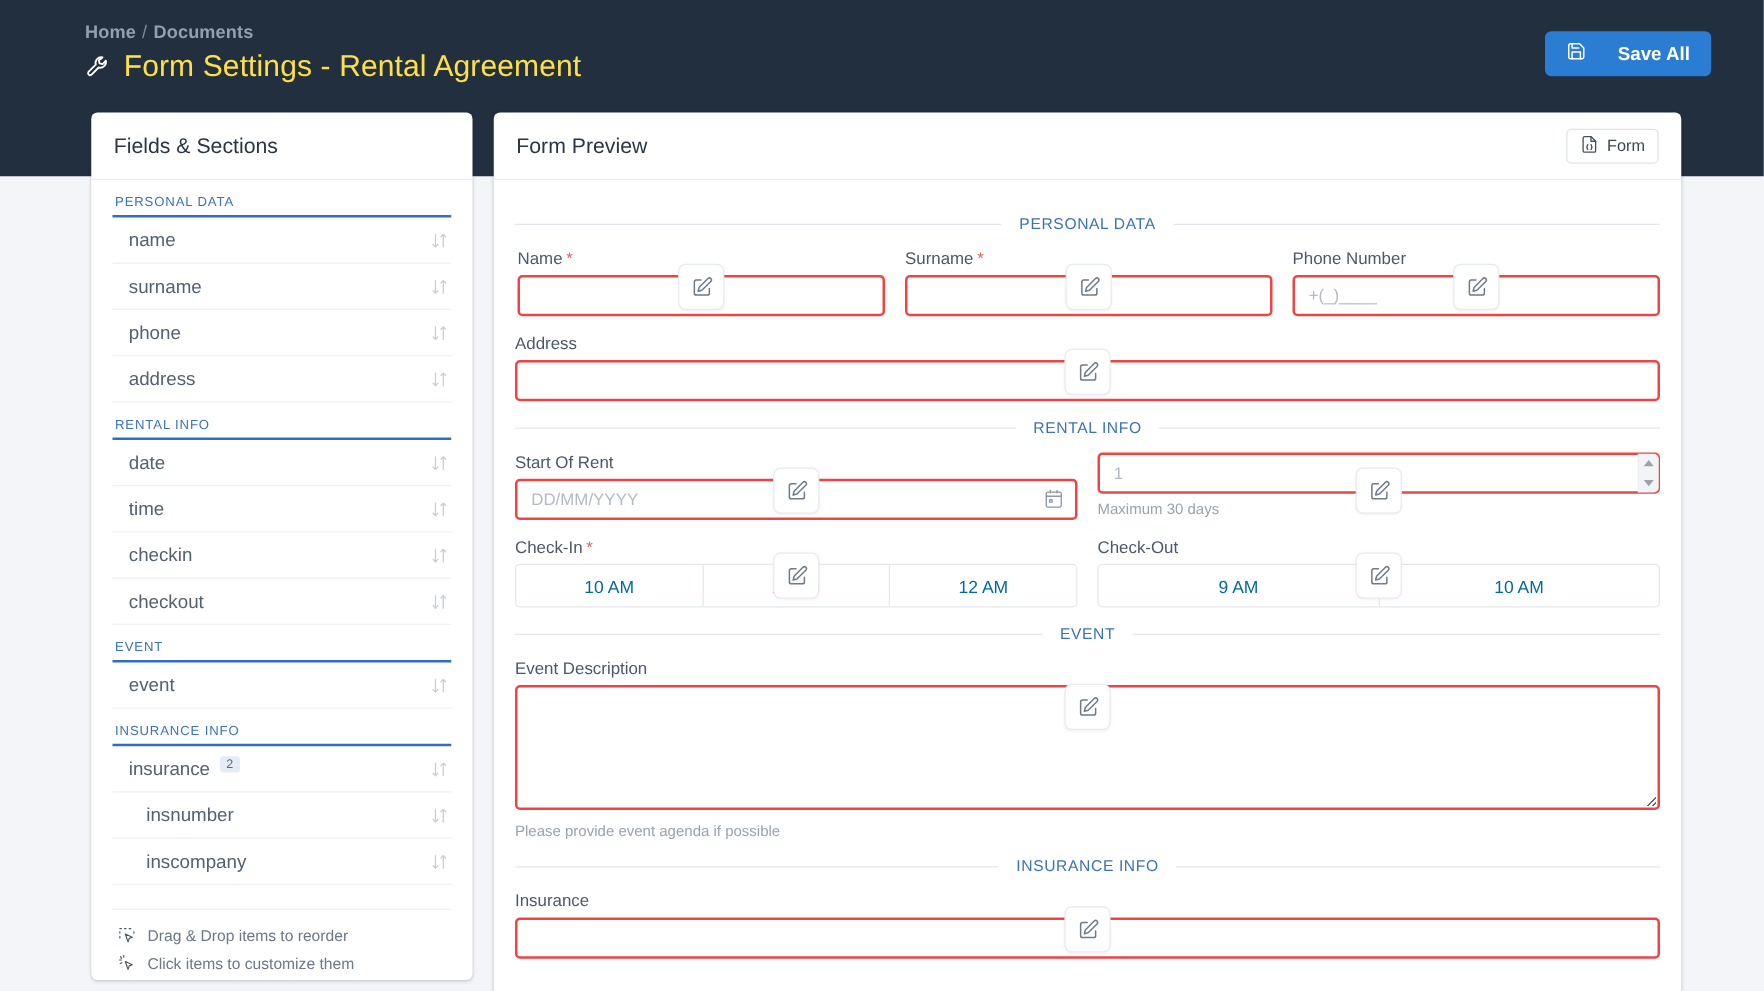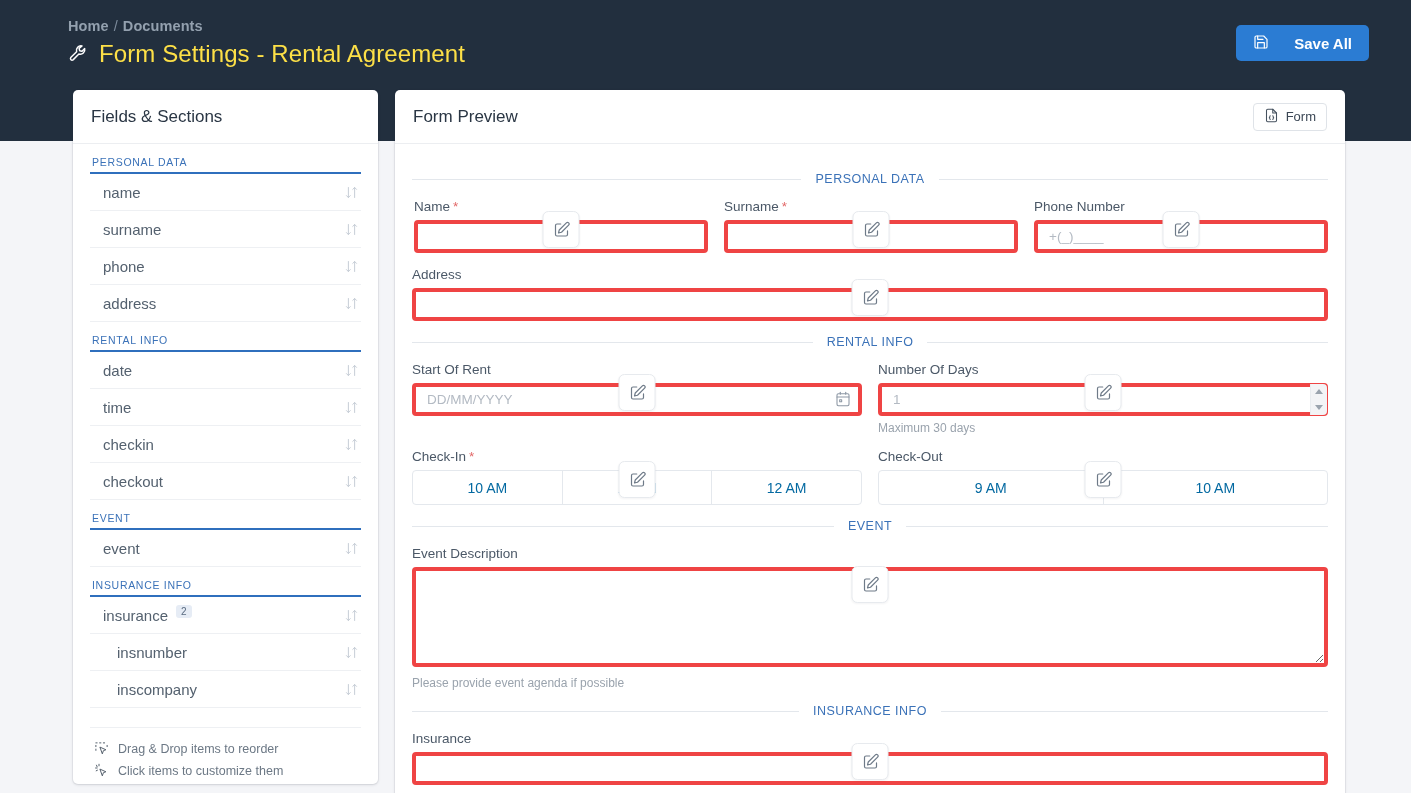--- a/index.html
+++ b/index.html
@@ -106,21 +106,21 @@
   .fw.c3 { width: 294px; }
   .fw.c2 { width: 450px; }
   .fw.full { width: 100%; }
   .flabel {
     font-size: 13.5px; color: #4b5867; margin-bottom: 6px;
     display: block;
   }
   .req { color: #e26868; margin-left: 3px; }
   .inp {
     width: 100%; height: 33px;
-    border: 4px solid #ef4444; border-radius: 4px;
+    border: 2px solid #ef4444; border-radius: 4px;
     background: #fff; font-family: inherit; font-size: 13.5px;
     color: #37424f; padding: 0 11px;
   }
   .inp::placeholder { color: #b3bac3; }
   .inp-wrap { position: relative; }
   .inp-icon {
     position: absolute; right: 11px; top: 8px;
     color: #8d98a5; pointer-events: none;
   }
   .helper { font-size: 12px; color: #9aa3ad; margin-top: 5px; }
@@ -460,21 +460,20 @@
                 <rect x="7" y="13" width="3" height="3"></rect>
               </svg></span></div>
           <div class="edit-fab">
             <svg width="18" height="18" viewBox="0 0 24 24" fill="none" stroke="currentColor" stroke-width="1.6" stroke-linecap="round" stroke-linejoin="round">
               <path d="M11 4H6a2 2 0 0 0-2 2v12a2 2 0 0 0 2 2h12a2 2 0 0 0 2-2v-5"></path>
               <path d="M18.5 2.5a2.12 2.12 0 0 1 3 3L12 15l-4 1 1-4 9.5-9.5z"></path>
             </svg>
           </div>
         </div>
         <div class="fw c2">
-          <label class="flabel"><span>Number Of Days</span></label>
           <div class="inp-wrap num-wrap"><input class="inp" type="text" placeholder="1" style=""><div class="spinner">
               <span class="spin-arrow spin-up"></span>
               <span class="spin-arrow spin-down"></span>
             </div></div>
           <div class="helper">Maximum 30 days</div>
           <div class="edit-fab">
             <svg width="18" height="18" viewBox="0 0 24 24" fill="none" stroke="currentColor" stroke-width="1.6" stroke-linecap="round" stroke-linejoin="round">
               <path d="M11 4H6a2 2 0 0 0-2 2v12a2 2 0 0 0 2 2h12a2 2 0 0 0 2-2v-5"></path>
               <path d="M18.5 2.5a2.12 2.12 0 0 1 3 3L12 15l-4 1 1-4 9.5-9.5z"></path>
             </svg>

